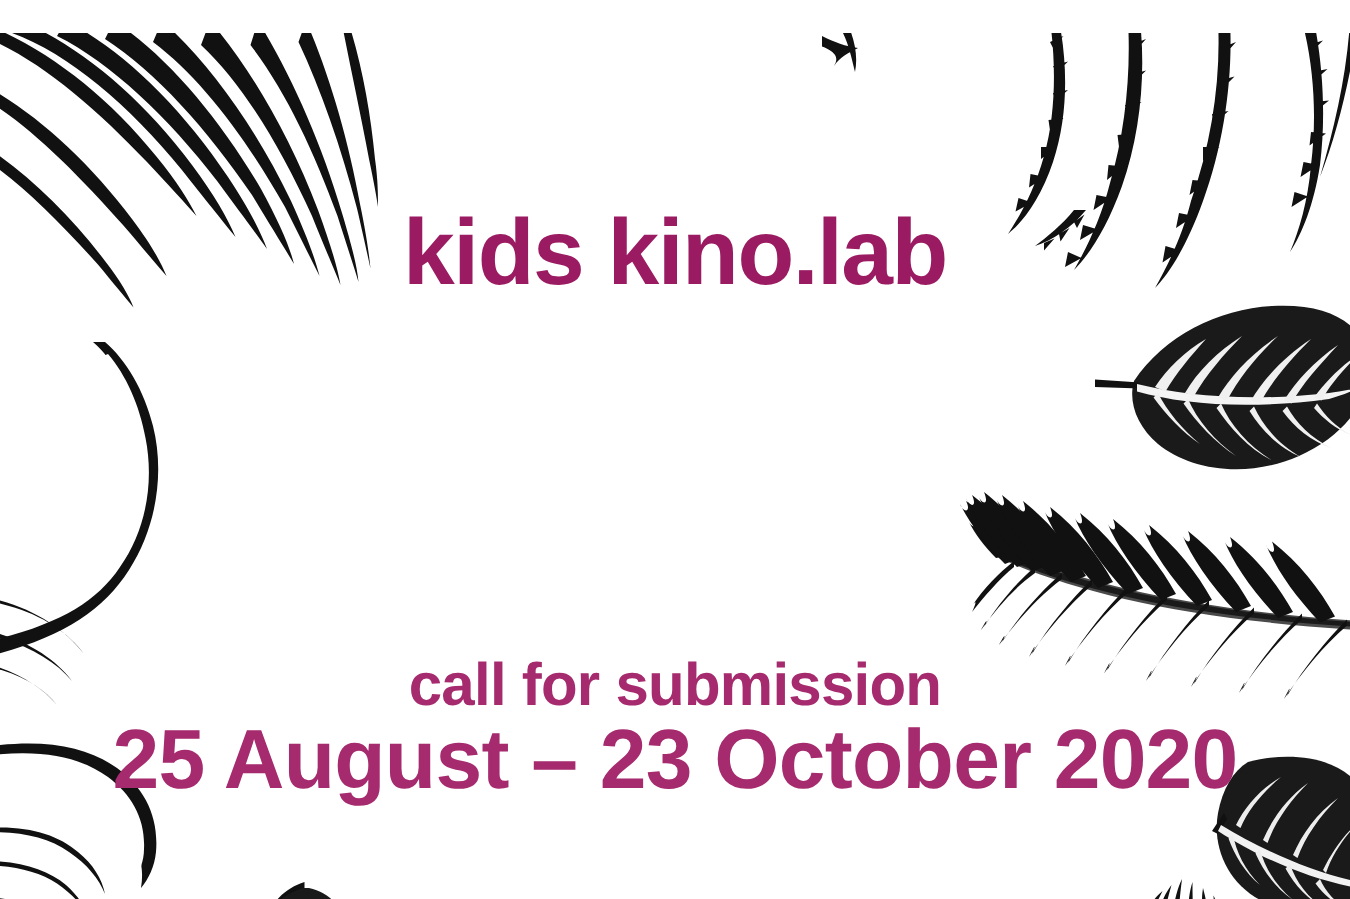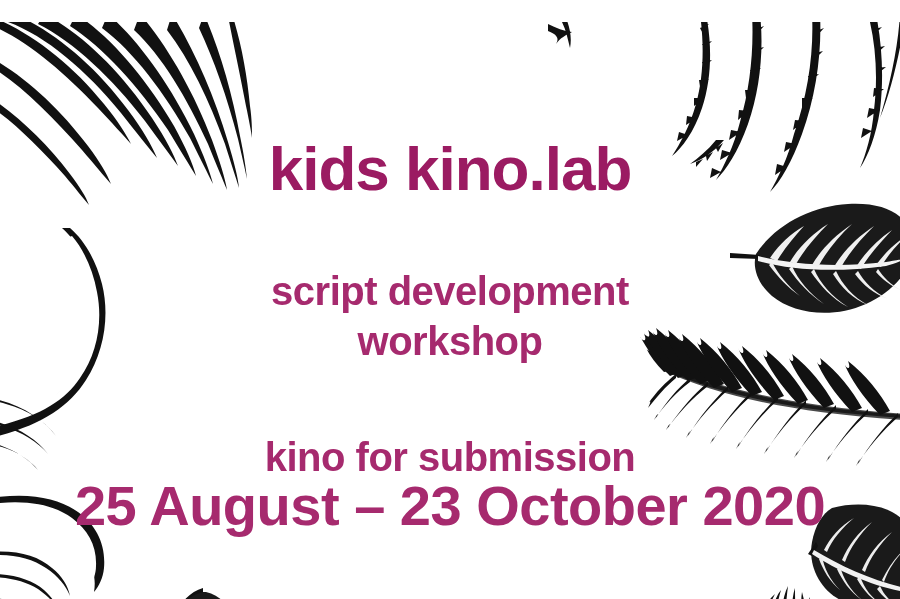--- a/index.html
+++ b/index.html
@@ -264,23 +264,19 @@
       <path d="M 802,590 C 801,583 801,576 802,570 C 804,577 805,584 806,591 Z"></path>
       <path d="M 812,592 C 810,586 809,580 809,575 C 812,581 814,587 816,593 Z"></path>
     </g>
 
   </svg>
 
   <div id="text-layer">
 
     <div class="headline" id="title">kids kino.lab</div>
 
-    <div class="headline" id="subtitle">
-      <span>script development</span>
-      <span class="line2">workshop</span>
-    </div>
-
-    <div class="headline" id="calltext">kino for submission</div>
+
+    <div class="headline" id="calltext">call for submission</div>
 
     <div class="headline" id="dates">25 August – 23 October 2020</div>
 
   </div>
 </div>
 
 </body></html>

